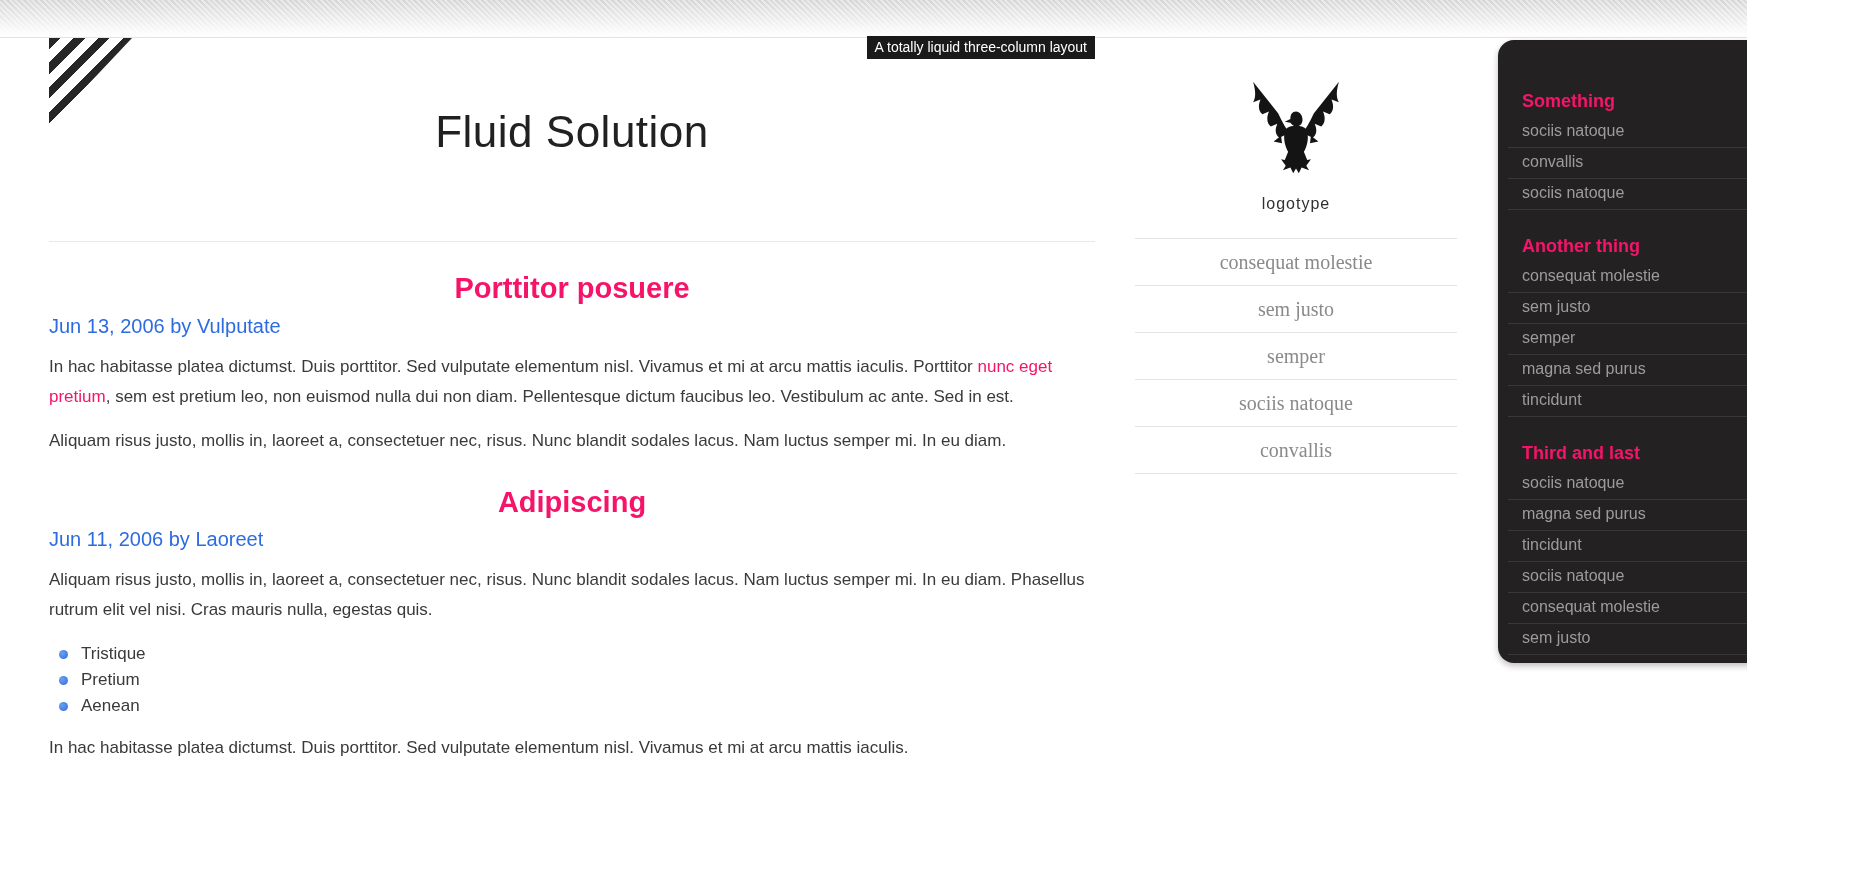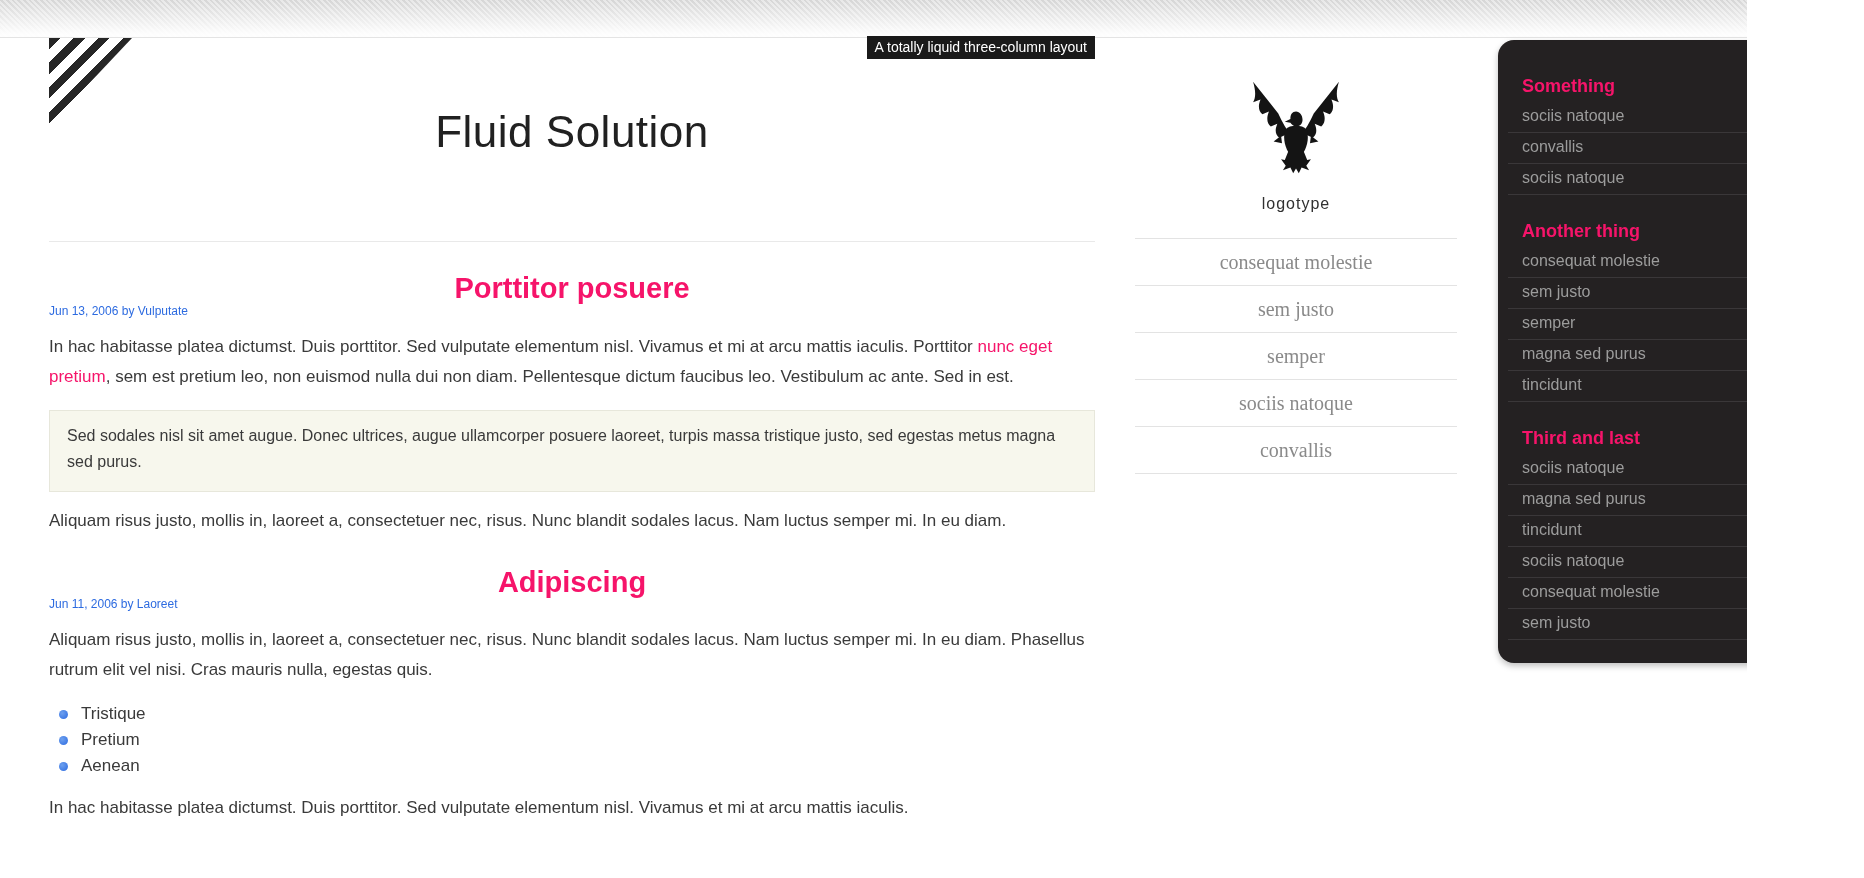--- a/index.html
+++ b/index.html
@@ -18,21 +18,21 @@
   .stripes{position:absolute; top:1px; left:0; width:83px; height:88px;
            background:repeating-linear-gradient(135deg, #262626 0 8px, transparent 8px 17.5px);
            clip-path:polygon(0 0,100% 0,0 100%);}
   .banner{position:absolute; top:-1px; right:0; background:var(--banner_bg);
           color:#fff; font-size:14px; line-height:20px; padding:1px 8px 2px; white-space:nowrap;}
   h1.site-title{margin:72px 0 0; line-height:1.05; text-align:center; font-size:44px;
           font-weight:400; color:var(--title_text); letter-spacing:.5px;}
   .header-rule{height:1px; background:var(--rule); margin-top:86px;}
 
   article h2{margin:31px 0 0; font-size:29px; line-height:1.05; font-weight:700; color:var(--accent);text-align:center;}
-  .meta{font-size:12px; color:var(--link);}
+  .meta{margin-top:11px; font-size:20px; color:var(--link);}
   .meta a{color:var(--link); text-decoration:none;}
   .col-left p{margin:14px 0 0; font-size:17px; line-height:30px; color:var(--body_text);}
   .col-left p a{color:var(--accent); text-decoration:none;}
   .quote{margin-top:18px; background:var(--quote_bg); border:1px solid var(--quote_border);
          padding:12px 17px 16px; font-size:16px; line-height:26px; color:var(--body_text);}
   ul.post-list{list-style:none; margin:16px 0 0; padding:0 0 0 10px;}
   ul.post-list li{position:relative; padding:0 0 0 22px; font-size:17px; line-height:26px; color:var(--body_text);}
   ul.post-list li::before{content:""; position:absolute; left:0; top:9px; width:9px; height:9px;
          border-radius:50%; background:radial-gradient(circle at 35% 35%, #6da0ef, var(--bullet));}
 
@@ -41,21 +41,21 @@
   .logo-wrap{position:relative; height:164px; padding-top:37px; text-align:center;}
   .logo-text{position:absolute; left:0; right:0; top:158px; font-size:16px; font-weight:400;
              letter-spacing:1px; color:#303030;
              text-shadow:-1px -1px 0 #fff, 1px -1px 0 #fff, -1px 1px 0 #fff, 1px 1px 0 #fff;}
   ul.mid-menu{list-style:none; margin:0; padding:0; border-top:1px solid var(--menu_divider);}
   ul.mid-menu li{height:46px; line-height:46px; text-align:center; border-bottom:1px solid var(--menu_divider);
              font-family:"Liberation Serif", serif; font-size:20px; color:var(--menu_text); cursor:pointer;}
 
   
   .sidebar{position:absolute; left:1498px; top:40px; width:335px; height:623px; box-sizing:border-box;
-           background:var(--sidebar_bg); border-radius:16px; padding-top:19px;
+           background:var(--sidebar_bg); border-radius:16px; padding-top:34px;
            box-shadow:0 3px 6px rgba(0,0,0,.25);}
   .sidebar h3{margin:17px 24px 5px; font-size:18px; font-weight:700; color:var(--accent);}
   .side-section + .side-section h3{margin-top:26px;}
   .sidebar ul{list-style:none; margin:0 10px; padding:0;}
   .sidebar li{padding:5px 14px 7px; border-bottom:1px solid var(--sidebar_divider);
            font-size:16px; color:var(--sidebar_link); cursor:pointer;}
 </style>
 </head>
 <body>
 
@@ -65,21 +65,20 @@
   <div class="col-left">
     <div class="stripes"></div>
     <div class="banner">A totally liquid three-column layout</div>
     <h1 class="site-title">Fluid Solution</h1>
     <div class="header-rule"></div>
 
     <article>
       <h2>Porttitor posuere</h2>
       <div class="meta"><span>Jun 13, 2006 by </span><a href="#">Vulputate</a></div>
       <p><span>In hac habitasse platea dictumst. Duis porttitor. Sed vulputate elementum nisl. Vivamus et mi at arcu mattis iaculis. Porttitor </span><a href="#">nunc eget pretium</a><span>, sem est pretium leo, non euismod nulla dui non diam. Pellentesque dictum faucibus leo. Vestibulum ac ante. Sed in est.</span></p>
-      <div class="quote">Sed sodales nisl sit amet augue. Donec ultrices, augue ullamcorper posuere laoreet, turpis massa tristique justo, sed egestas metus magna sed purus.</div>
       <p>Aliquam risus justo, mollis in, laoreet a, consectetuer nec, risus. Nunc blandit sodales lacus. Nam luctus semper mi. In eu diam.</p>
     </article>
 
     <article>
       <h2>Adipiscing</h2>
       <div class="meta"><span>Jun 11, 2006 by </span><a href="#">Laoreet</a></div>
       <p>Aliquam risus justo, mollis in, laoreet a, consectetuer nec, risus. Nunc blandit sodales lacus. Nam luctus semper mi. In eu diam. Phasellus rutrum elit vel nisi. Cras mauris nulla, egestas quis.</p>
       <ul class="post-list">
 
       <li>Tristique</li>

